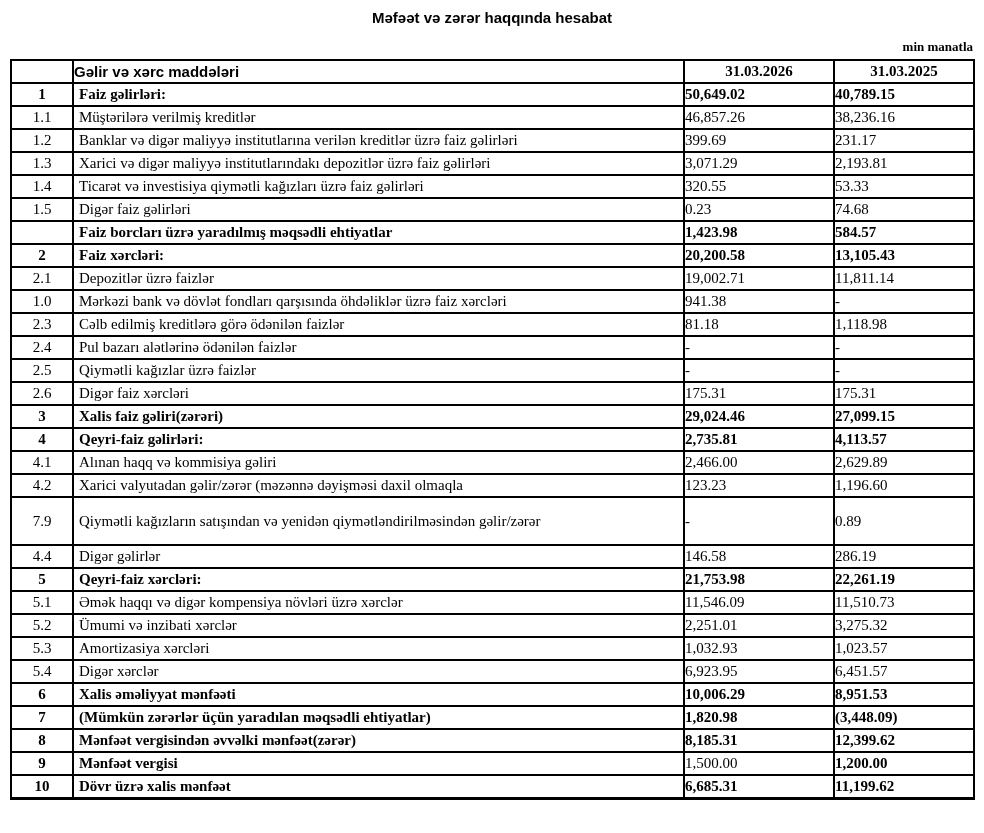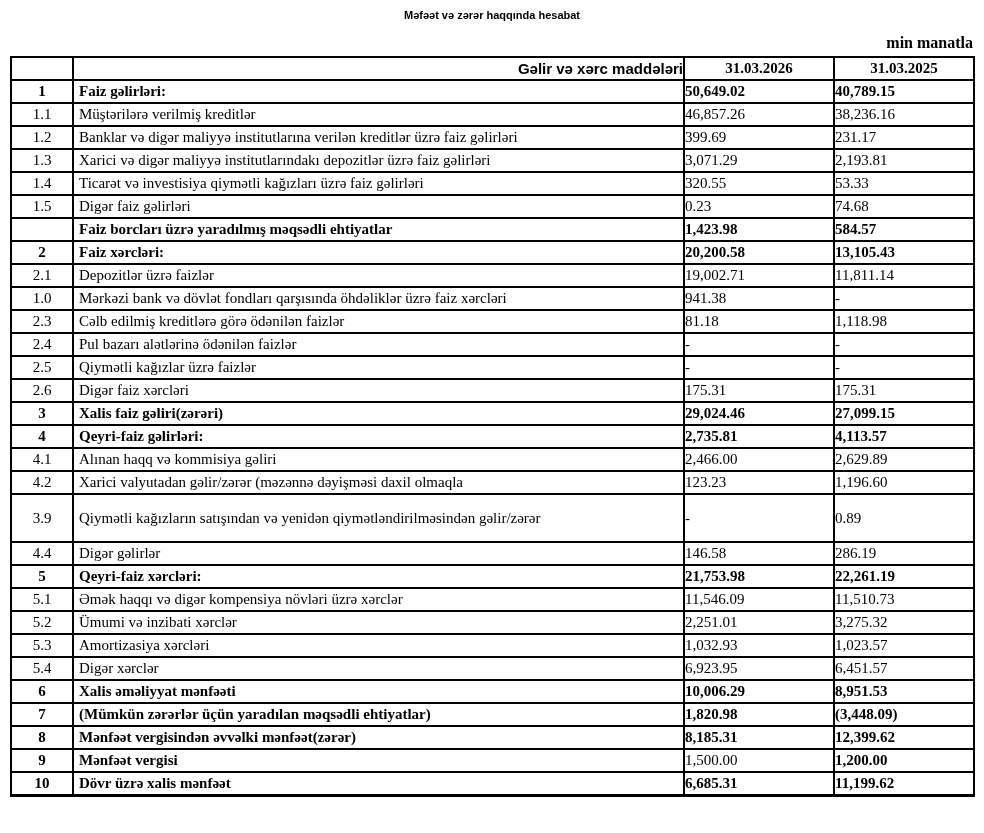--- a/index.html
+++ b/index.html
@@ -12,29 +12,29 @@
   .page {
     width: 984px;
     height: 833px;
     position: relative;
     background: #ffffff;
   }
   .doc-title {
     text-align: center;
     font-family: "Liberation Sans", sans-serif;
     font-weight: bold;
-    font-size: 11px;
+    font-size: 15px;
     padding-top: 9px;
   }
   .unit-note {
     width: 973px;
     text-align: right;
     font-family: "Liberation Serif", serif;
     font-weight: bold;
-    font-size: 16px;
+    font-size: 13px;
     margin-top: 13px;
     margin-bottom: 4px;
   }
   table.statement {
     border-collapse: collapse;
     margin-left: 10px;
     width: 963px;
     table-layout: fixed;
   }
   table.statement td, table.statement th {
@@ -46,21 +46,21 @@
     white-space: nowrap;
   }
   table.statement tr:last-child td { border-bottom-width: 3px; }
   col.c-num  { width: 62px; }
   col.c-item { width: 611px; }
   col.c-v1   { width: 150px; }
   col.c-v2   { width: 140px; }
   th.h-item {
     font-family: "Liberation Sans", sans-serif;
     font-weight: bold;
-    text-align: right;
+    text-align: left;
   }
   th.h-date {
     font-family: "Liberation Serif", serif;
     font-weight: bold;
     text-align: center;
   }
   td.cell-num { text-align: center; }
   td.cell-item { text-align: left; padding-left: 5px; }
   td.cell-val { padding-right: 9px; }
   td.cell-val.dash { padding-right: 26px; }
@@ -194,21 +194,21 @@
           <td class="cell-val">2,466.00</td>
           <td class="cell-val">2,629.89</td>
         </tr>
         <tr>
           <td class="cell-num">4.2</td>
           <td class="cell-item">Xarici valyutadan gəlir/zərər (məzənnə dəyişməsi daxil olmaqla</td>
           <td class="cell-val">123.23</td>
           <td class="cell-val">1,196.60</td>
         </tr>
         <tr class="tall">
-          <td class="cell-num">3.9</td>
+          <td class="cell-num">7.9</td>
           <td class="cell-item wrap">Qiymətli kağızların satışından və yenidən qiymətləndirilməsindən gəlir/zərər</td>
           <td class="cell-val dash">-</td>
           <td class="cell-val">0.89</td>
         </tr>
         <tr>
           <td class="cell-num">4.4</td>
           <td class="cell-item">Digər gəlirlər</td>
           <td class="cell-val">146.58</td>
           <td class="cell-val">286.19</td>
         </tr>

